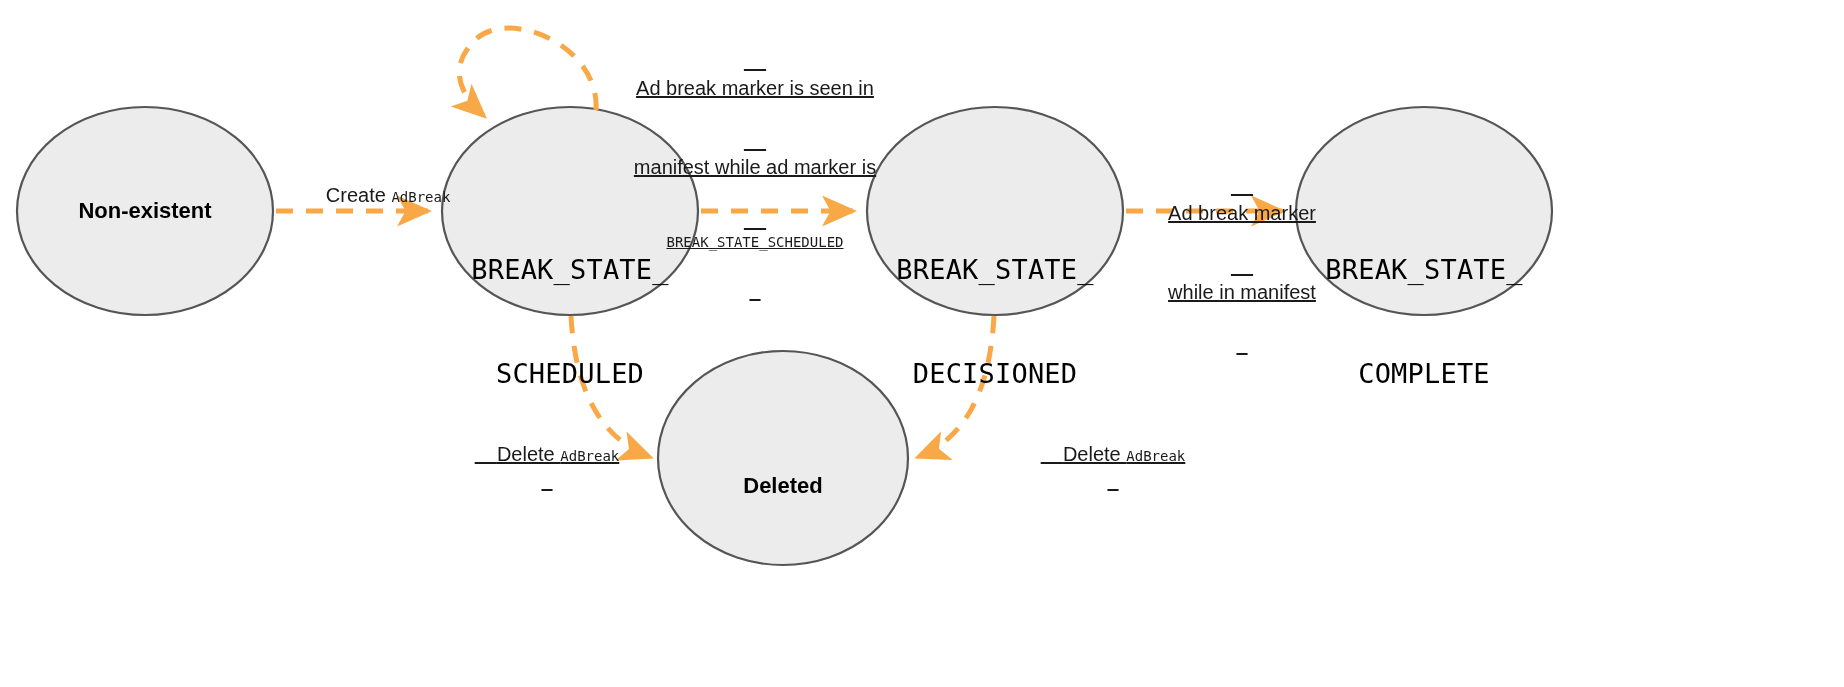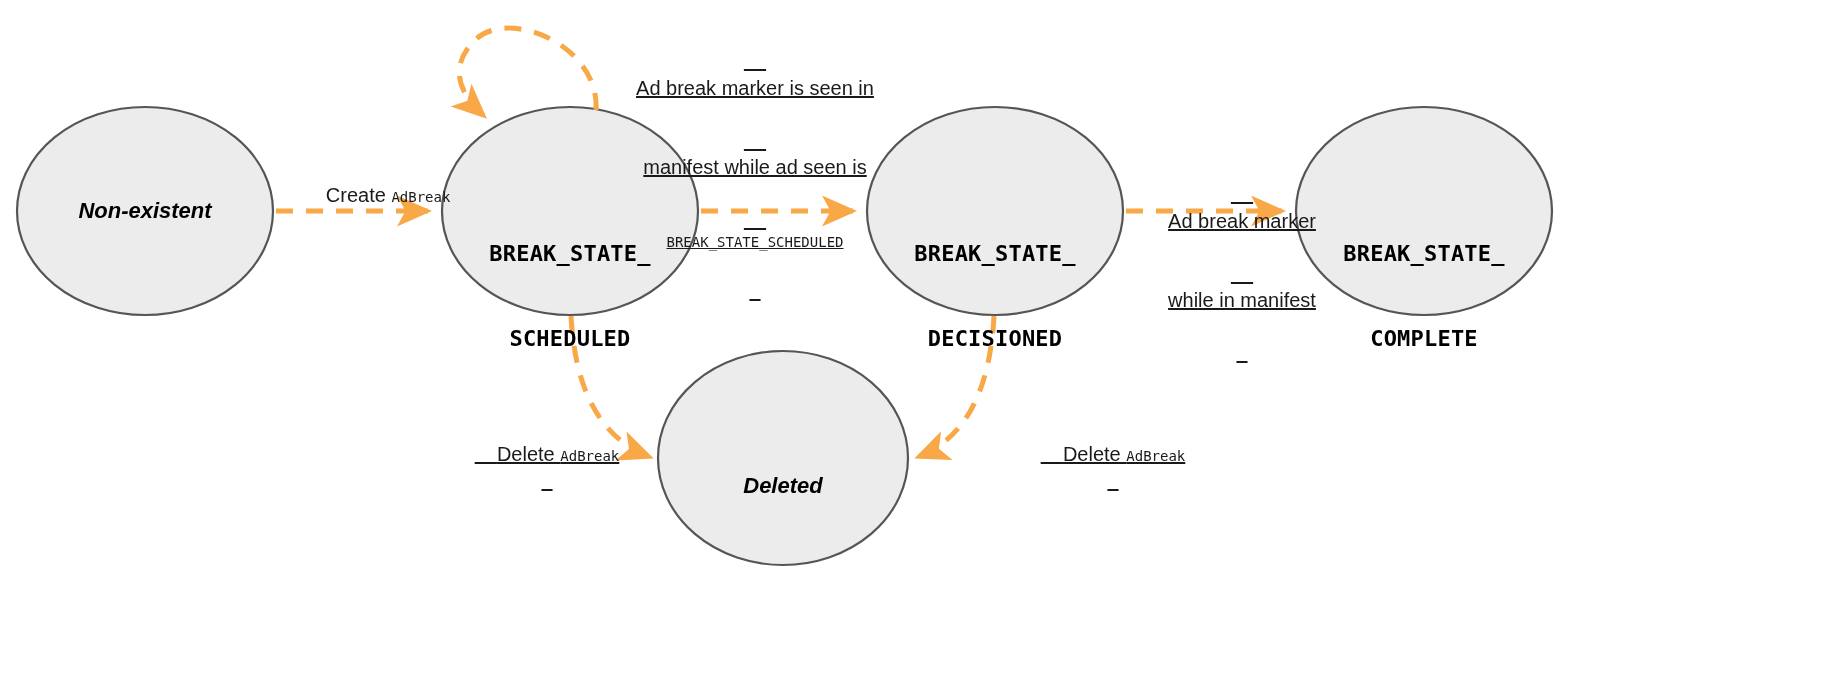--- a/index.html
+++ b/index.html
@@ -25,29 +25,28 @@
   .node-label {
     position: absolute;
     text-align: center;
     color: #000000;
     line-height: 1.28;
     pointer-events: none;
     white-space: pre;
   }
   .node-label.mono {
     font-family: "DejaVu Sans Mono", monospace;
-    font-weight: 700;
-    font-size: 22px;
+    font-weight: 400;
+    font-size: 27px;
     letter-spacing: 0.2px;
   }
   .node-label.sans {
     font-family: "Liberation Sans", sans-serif;
     font-weight: 700;
     font-size: 22px;
-    font-style: italic;
   }
   .edge-label {
     position: absolute;
     color: #1a1a1a;
     font-family: "Liberation Sans", sans-serif;
     font-size: 20px;
     line-height: 1.32;
     white-space: pre;
     pointer-events: none;
   }
@@ -111,26 +110,26 @@
   </div>
 
   <div class="node-label sans" style="left:663px; top:444px; width:240px;margin-top:28px;">Deleted</div>
 
   <div class="edge-label center" style="left:272px; top:156px; width:210px;">
     <span>Create </span><span class="mono">AdBreak</span>
   </div>
 
   <div class="edge-label left" style="left:590px; top:22px; width:330px;">
     <div>Ad break marker is seen in</div>
-    <div>manifest while ad seen is</div>
+    <div>manifest while ad marker is</div>
     <div class="mono">BREAK_STATE_SCHEDULED</div>
   </div>
 
 
-  <div class="edge-label left" style="left:1142px; top:155px; width:200px;">
+  <div class="edge-label left" style="left:1142px; top:147px; width:200px;">
     <div>Ad break marker</div>
     <div>while in manifest</div>
   </div>
 
   <div class="edge-label left" style="left:437px; top:415px; width:220px;">
     <span>Delete </span><span class="mono">AdBreak</span>
   </div>
 
   <div class="edge-label left" style="left:1003px; top:415px; width:220px;">
     <span>Delete </span><span class="mono">AdBreak</span>

